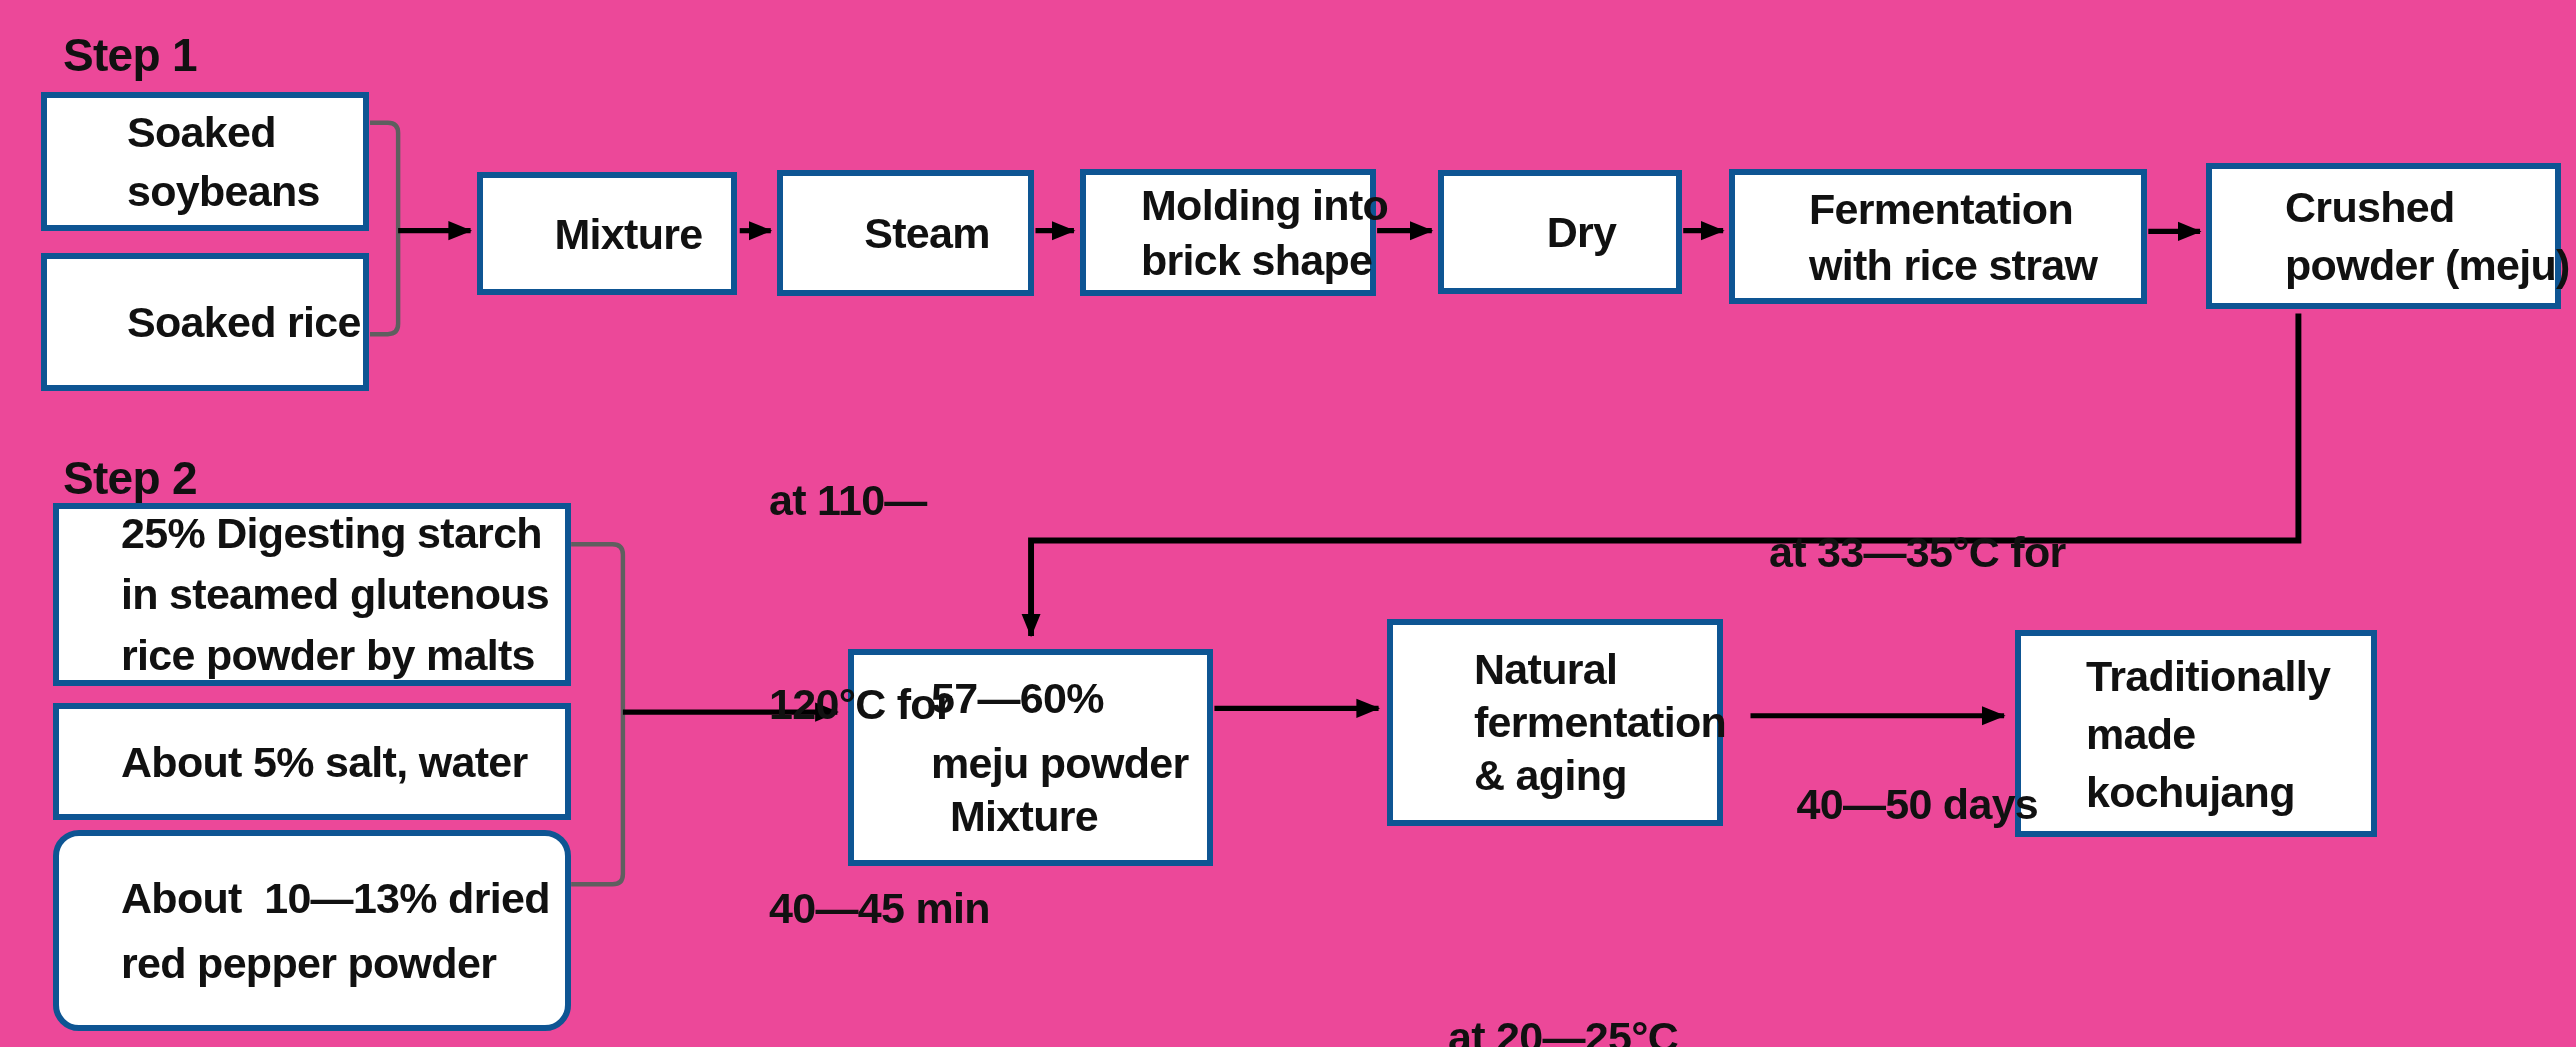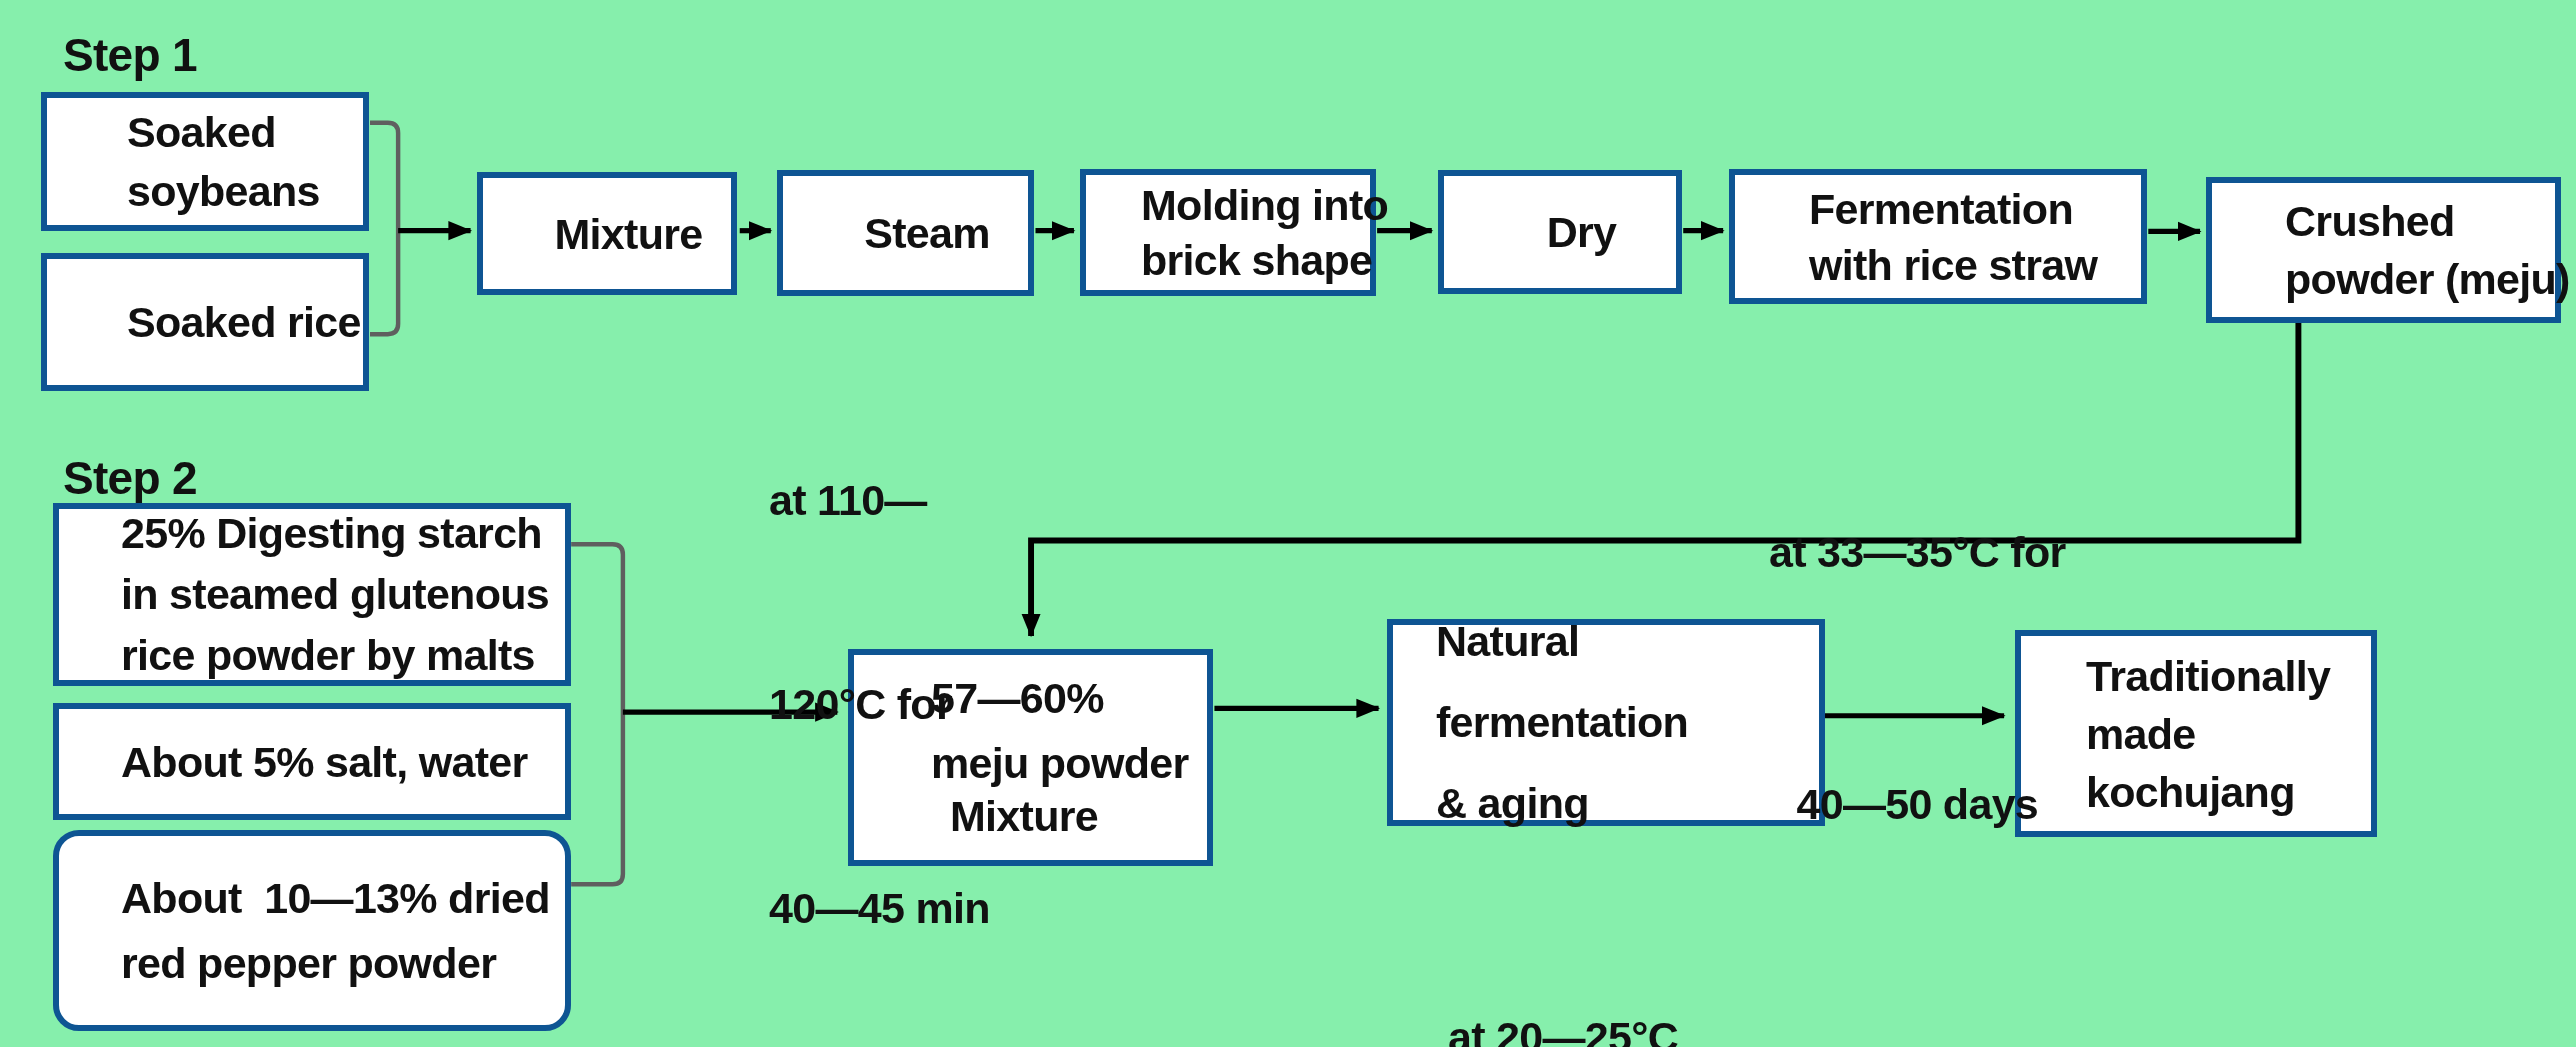--- a/index.html
+++ b/index.html
@@ -6,21 +6,21 @@
   :root{
     --box-border:#0E5593;
     --text:#111111;
     --connector:#000000;
     --bracket:#5F5F5F;
   }
   #canvas{
     position:relative;
     width:2576px;
     height:1047px;
-    background:#86efac;
+    background:#ec4899;
     font-family:"Liberation Sans", sans-serif;
     color:var(--text);
     overflow:hidden;
   }
   #wires{position:absolute;left:0;top:0;width:2576px;height:1047px;}
   .step-title{
     position:absolute;
     font-size:46px;
     font-weight:bold;
     letter-spacing:-0.7px;
@@ -108,21 +108,21 @@
 
   <div class="box center" style="left:1438px;top:170px;width:244px;height:124px;">
     <span class="bline">Dry</span>
   </div>
 
   <div class="box" style="left:1729px;top:169px;width:418px;height:135px;padding-left:31px;">
     <span class="bline">Fermentation</span>
     <span class="bline">with rice straw</span>
   </div>
 
-  <div class="box" style="left:2206px;top:177px;width:355px;height:146px;padding-left:30px;line-height:58px;">
+  <div class="box" style="left:2206px;top:163px;width:355px;height:146px;padding-left:30px;line-height:58px;">
     <span class="bline">Crushed</span>
     <span class="bline">powder (meju)</span>
   </div>
 
   <div class="box" style="left:53px;top:503px;width:518px;height:183px;padding-left:19px;line-height:61px;">
     <span class="bline">25% Digesting starch</span>
     <span class="bline">in steamed glutenous</span>
     <span class="bline">rice powder by malts</span>
   </div>
 
@@ -134,21 +134,21 @@
     <span class="bline">About  10—13% dried</span>
     <span class="bline">red pepper powder</span>
   </div>
 
   <div class="box" style="left:848px;top:649px;width:365px;height:217px;padding-left:34px;line-height:53px;">
     <span class="bline gap-after">57—60%</span>
     <span class="bline">meju powder</span>
     <span class="bline indent">Mixture</span>
   </div>
 
-  <div class="box" style="left:1387px;top:619px;width:438px;height:207px;line-height:53px;gap:28px;">
+  <div class="box" style="left:1387px;top:619px;width:336px;height:207px;padding-left:38px;line-height:53px;">
     <span class="bline">Natural</span>
     <span class="bline">fermentation</span>
     <span class="bline">&amp; aging</span>
   </div>
 
   <div class="box" style="left:2015px;top:630px;width:362px;height:207px;padding-left:22px;line-height:58px;">
     <span class="bline">Traditionally</span>
     <span class="bline">made</span>
     <span class="bline">kochujang</span>
   </div>

